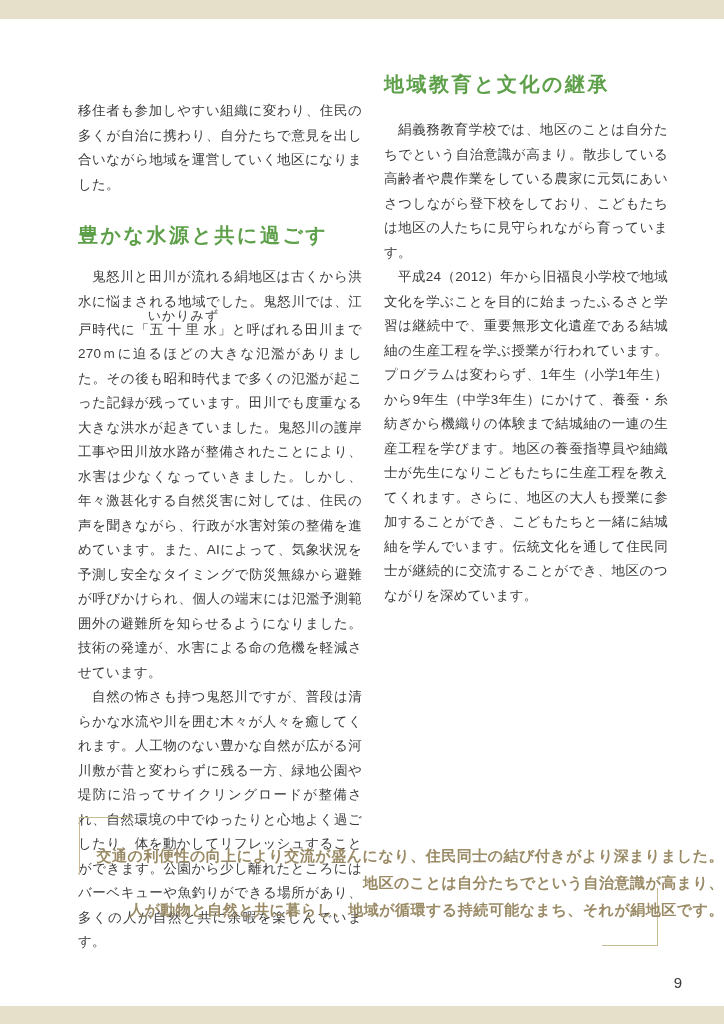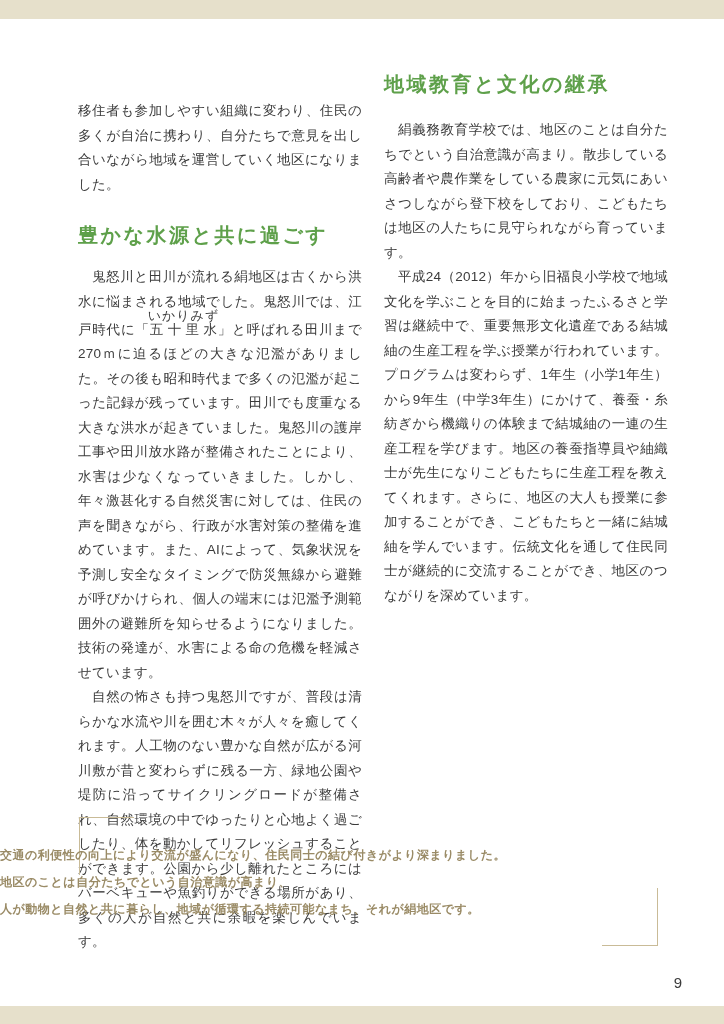--- a/index.html
+++ b/index.html
@@ -23,22 +23,22 @@
   }
   h2.section{
     margin:24px 0 16px 0;font-size:20px;line-height:28px;font-weight:bold;
     color:#5ea04a;letter-spacing:2.5px;
   }
   .col.right h2.section{margin-top:6px;margin-bottom:20px;}
 
   ruby rt{font-size:13px;letter-spacing:1px;color:#3b3b3b;}
 
   .quote{
-    position:absolute;left:0;right:0;top:842px;text-align:left;
-    color:#9a8b66;font-size:12px;line-height:27px;font-weight:bold;
+    position:absolute;left:0;right:0;top:842px;text-align:right;
+    color:#9a8b66;font-size:15px;line-height:27px;font-weight:bold;
     letter-spacing:0.5px;
   }
   .quote div{margin:0;}
 
   .bracket{position:absolute;}
   .bracket.tl{left:79px;top:817px;width:54px;height:57px;
     border-top:1.5px solid #c9bb97;border-left:1.5px solid #c9bb97;}
   .bracket.br{left:602px;top:888px;width:55px;height:57px;
     border-bottom:1.5px solid #c9bb97;border-right:1.5px solid #c9bb97;}
 

